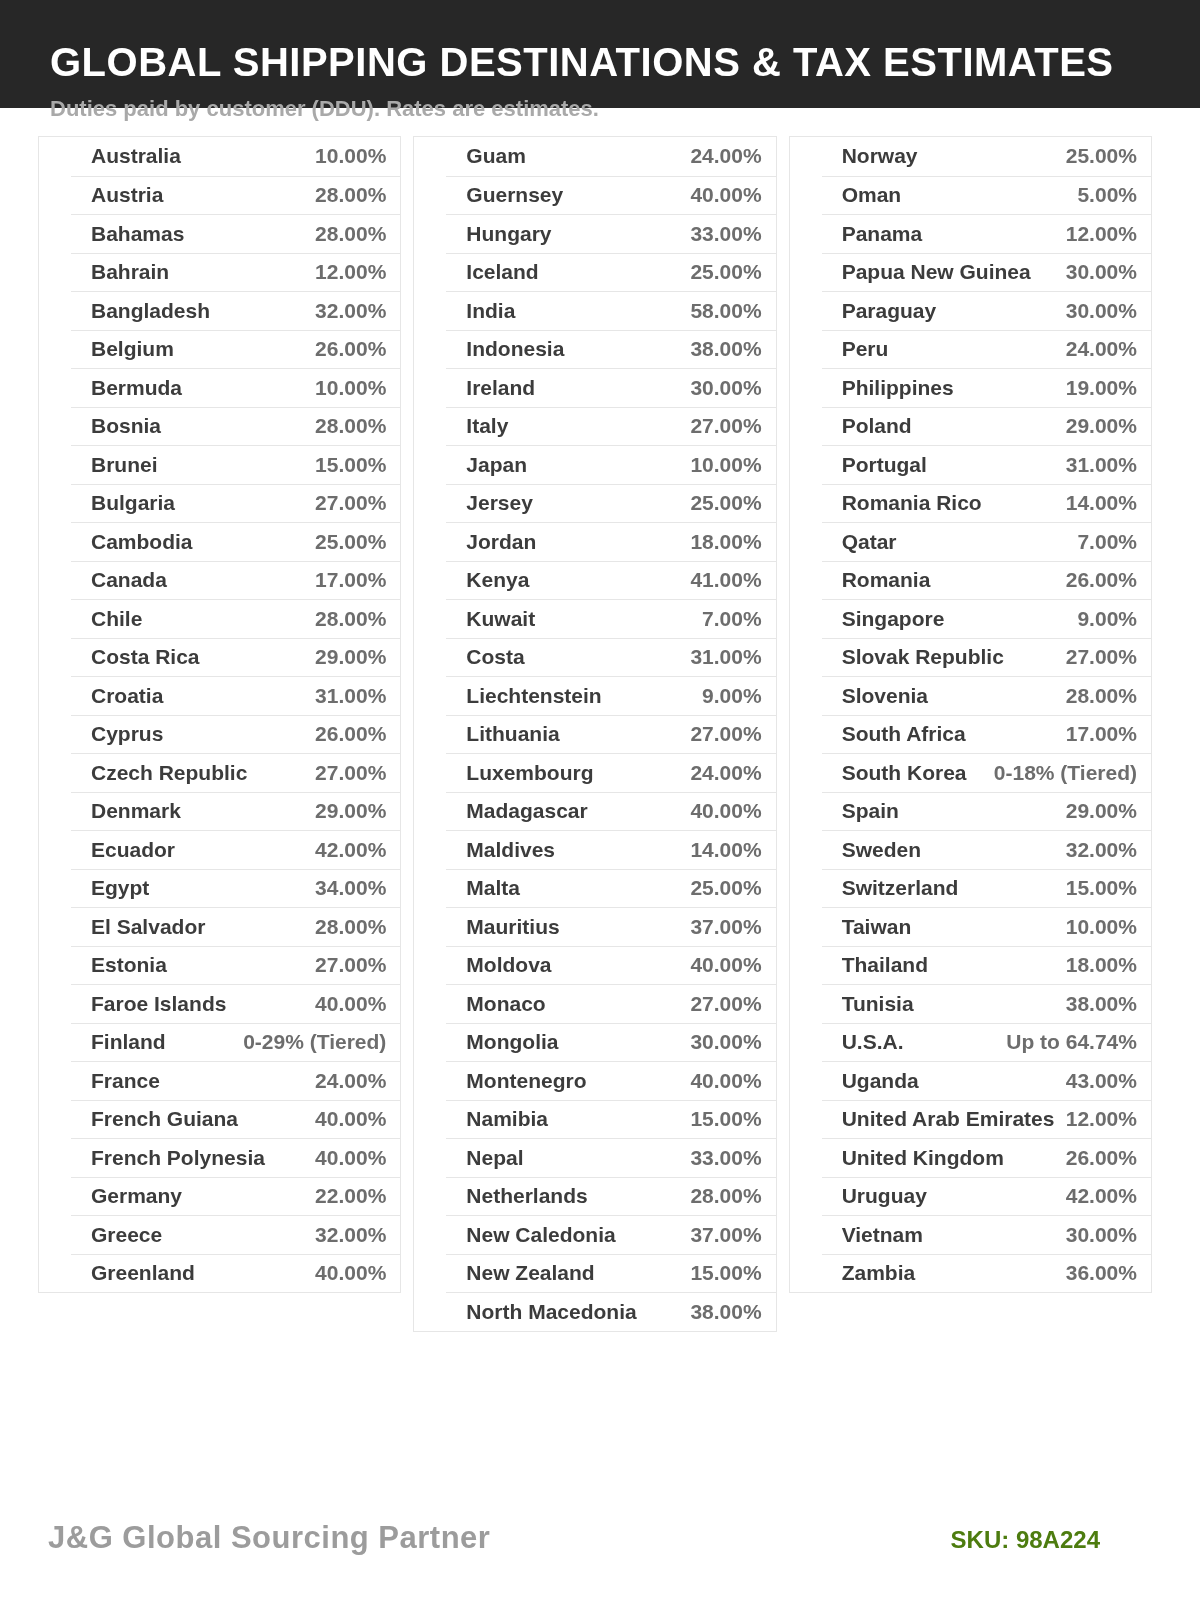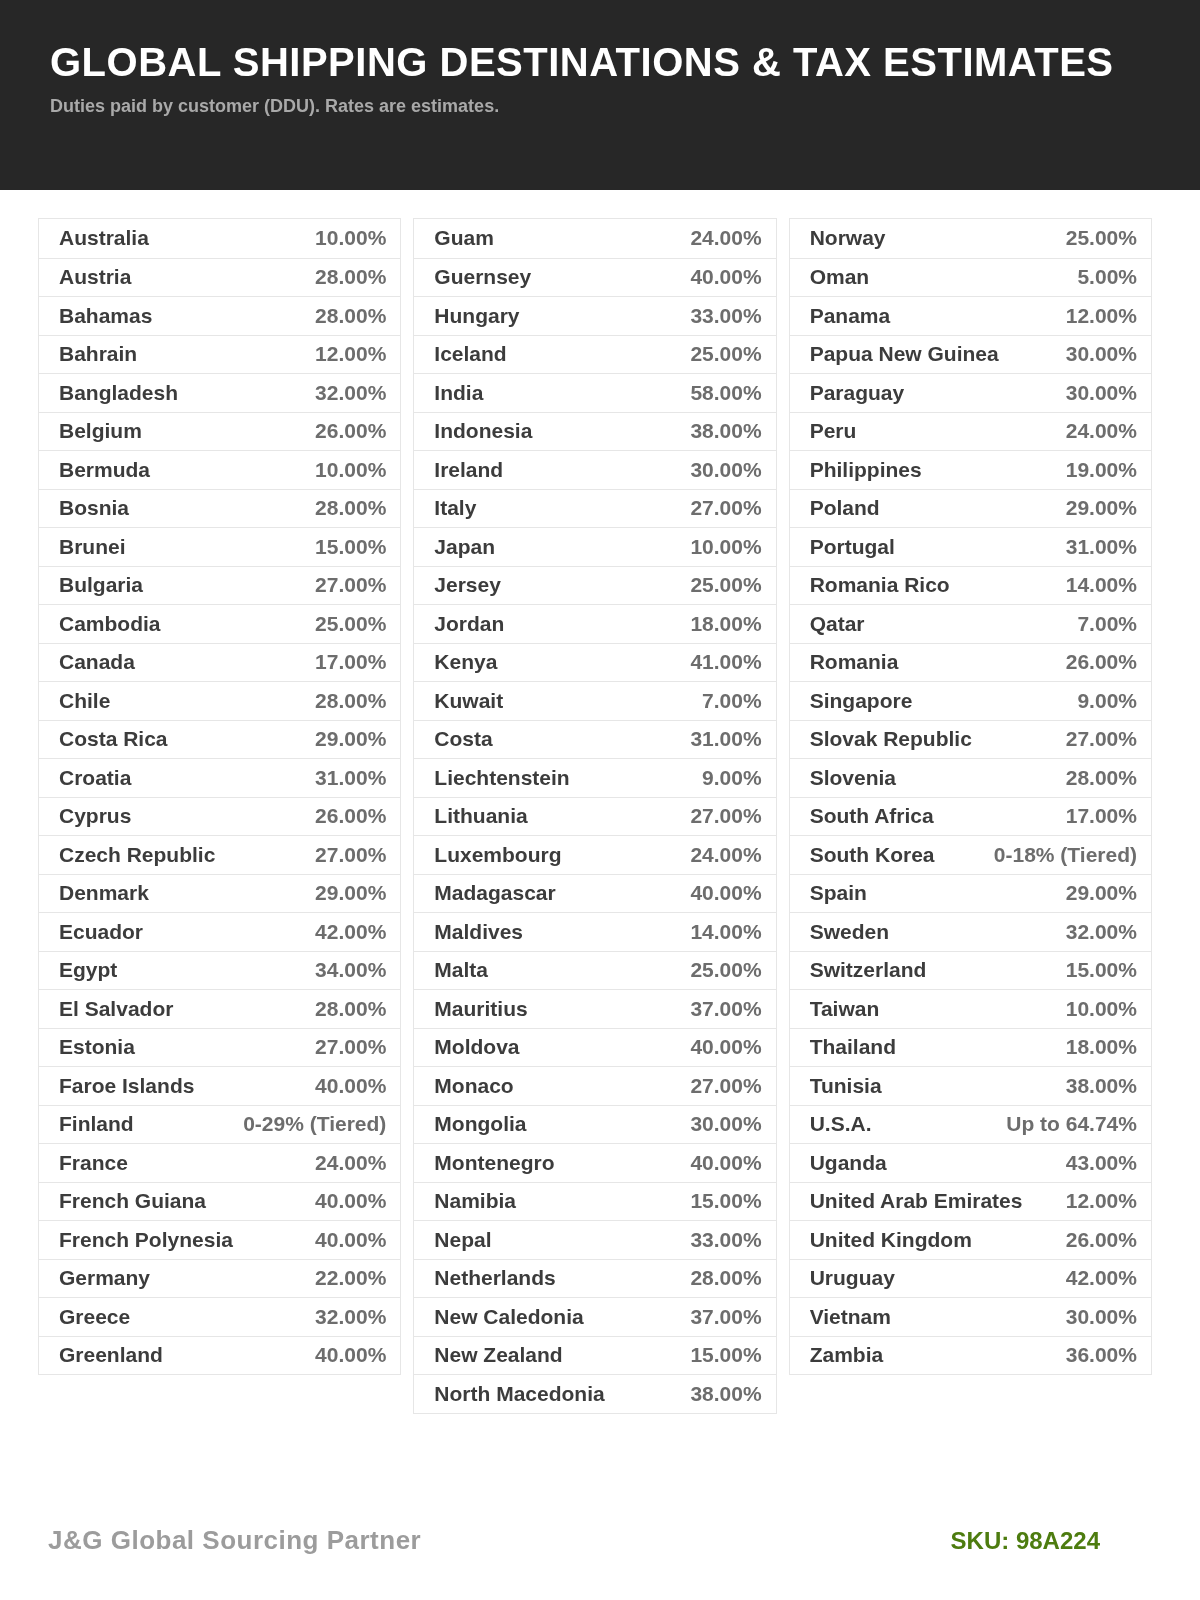--- a/index.html
+++ b/index.html
@@ -9,46 +9,47 @@
     height: 1600px;
     background: #ffffff;
     font-family: "Liberation Sans", sans-serif;
     position: relative;
     overflow: hidden;
   }
   .header {
     background: #272727;
     color: #ffffff;
     padding: 40px 65px 36px 50px;
-    height: 190px;
+    height: 108px;
   }
   .header h1 {
     margin: 0;
     font-size: 40px;
     font-weight: bold;
     letter-spacing: 0.5px;
     color: #ffffff;
     white-space: nowrap;
   }
   .header p {
     margin: 11px 0 0 0;
-    font-size: 18px;
+    font-size: 22px;
     font-weight: bold;
     color: #a9a9a9;
   }
   .table-wrap {
     display: flex;
     gap: 12px;
     margin: 28px 48px 0 38px;
   }
   .col {
     flex: 1;
     border: 1px solid #e6e6e6;
     background: #ffffff;
     align-self: flex-start;
+    padding-left: 32px;
   }
   .row {
     display: flex;
     justify-content: space-between;
     align-items: center;
     height: 38.5px;
     padding: 0 14px 0 20px;
     border-top: 1px solid #e6e6e6;
     font-size: 21px;
     font-weight: bold;
@@ -60,21 +61,21 @@
   .footer {
     position: absolute;
     left: 48px;
     right: 100px;
     bottom: 44px;
     display: flex;
     justify-content: space-between;
     align-items: baseline;
   }
   .brand {
-    font-size: 26px;
+    font-size: 31px;
     font-weight: bold;
     color: #9c9c9c;
     letter-spacing: 0.5px;
     margin-top: 20px;
   }
   .sku {
     font-size: 24px;
     font-weight: bold;
     color: #4d7c0f;
   }

